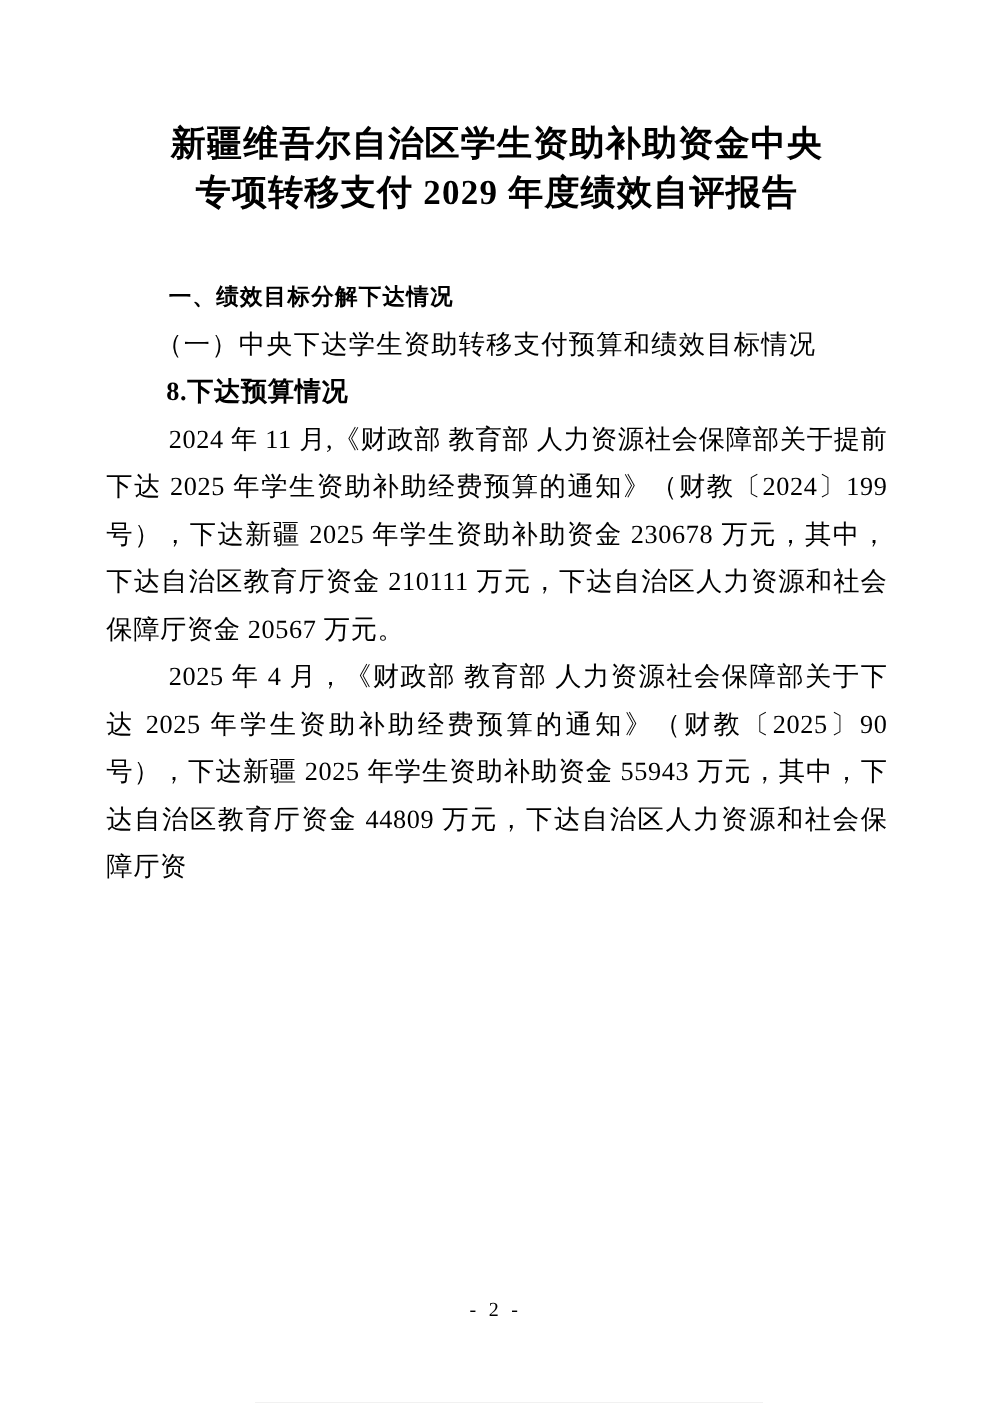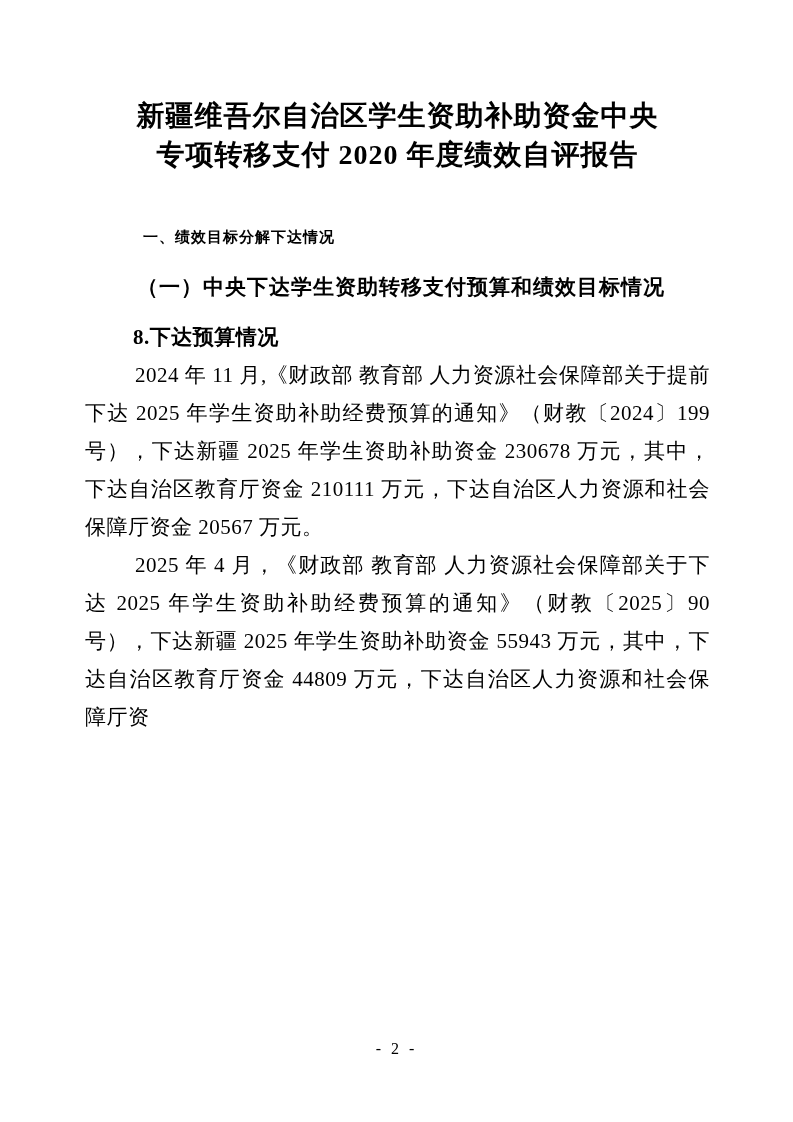--- a/index.html
+++ b/index.html
@@ -38,33 +38,33 @@
   }
   .body-para {
     margin: 0;
     font-size: 21px;
     line-height: 38px;
     text-align: justify;
     text-indent: 50px;
     letter-spacing: 0.5px;
   }
   .heading-1 {
-    margin: 8px;
-    font-size: 15px;
+    margin: 0;
+    font-size: 18px;
     line-height: 38px;
     font-weight: bold;
     font-family: "Liberation Sans", "DejaVu Sans", sans-serif;
     text-indent: 50px;
     letter-spacing: 1px;
   }
   .heading-2 {
-    margin: 12px;
+    margin: 0;
     font-size: 21px;
     line-height: 38px;
-    font-weight: bold;
+    font-weight: normal;
     text-indent: 40px;
     letter-spacing: 1px;
   }
   .heading-3 {
     margin: 0;
     font-size: 21px;
     line-height: 38px;
     font-weight: bold;
     text-indent: 48px;
     letter-spacing: 0.5px;
@@ -81,21 +81,21 @@
   }
 </style>
 </head>
 <body>
 
 <div class="page">
   <div class="content">
 
     <h1 class="doc-title">
       <span class="title-line">新疆维吾尔自治区学生资助补助资金中央</span>
-      <span class="title-line">专项转移支付 2020 年度绩效自评报告</span>
+      <span class="title-line">专项转移支付 2029 年度绩效自评报告</span>
     </h1>
 
 
     <h2 class="heading-1">一、绩效目标分解下达情况</h2>
 
     <h3 class="heading-2">（一）中央下达学生资助转移支付预算和绩效目标情况</h3>
 
     <h4 class="heading-3">8.下达预算情况</h4>
 
 

